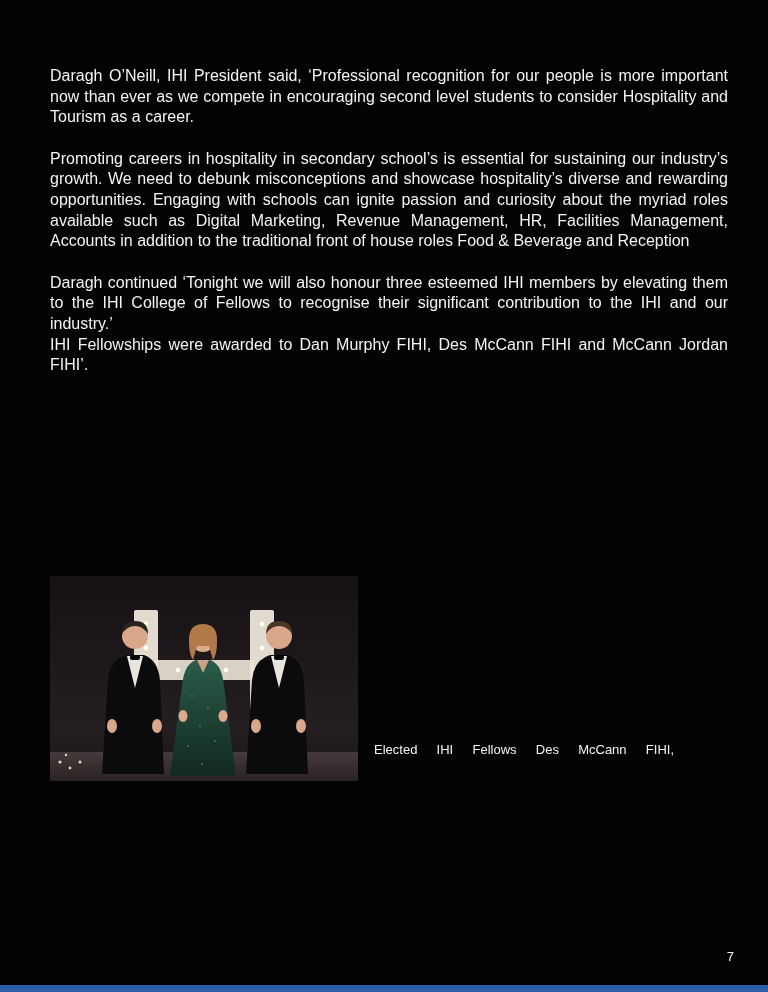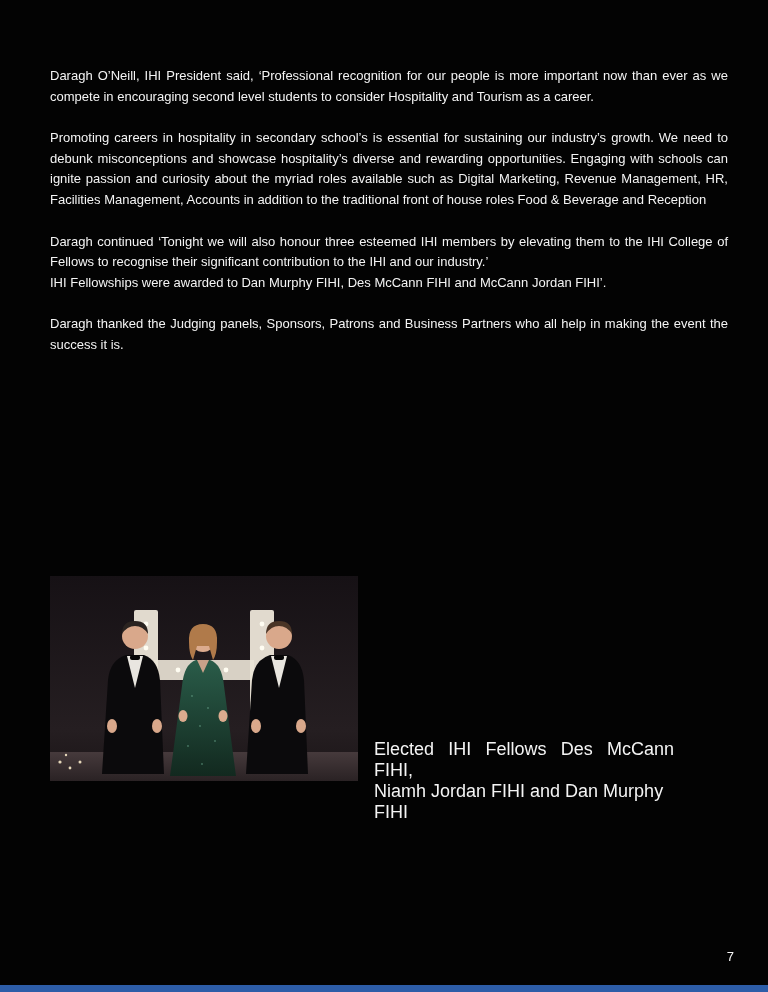--- a/index.html
+++ b/index.html
@@ -17,21 +17,21 @@
     overflow: hidden;
   }
   .content {
     position: absolute;
     top: 66px;
     left: 50px;
     width: 678px;
   }
   .para {
     margin: 0 0 21px 0;
-    font-size: 13px;
+    font-size: 16px;
     line-height: 20.6px;
     text-align: justify;
     white-space: pre-line;
     color: #f4f4f4;
   }
   .photo-section {
     position: absolute;
     left: 50px;
     top: 576px;
     width: 680px;
@@ -44,21 +44,21 @@
     width: 308px;
     height: 205px;
     background: #151114;
   }
   .photo svg { display: block; }
   .caption {
     position: absolute;
     left: 324px;
     top: 163px;
     width: 300px;
-    font-size: 18px;
+    font-size: 13px;
     line-height: 21px;
     color: #f4f4f4;
   }
   .caption-line { display: block; }
   .caption-justify {
     text-align: justify;
     text-align-last: justify;
   }
   .page-number {
     position: absolute;
@@ -79,21 +79,20 @@
 </head>
 <body>
 
 <div class="page">
 
   <div class="content">
     <p class="para">Daragh O’Neill, IHI President said, ‘Professional recognition for our people is more important now than ever as we compete in encouraging second level students to consider Hospitality and Tourism as a career.</p>
     <p class="para">Promoting careers in hospitality in secondary school’s is essential for sustaining our industry’s growth. We need to debunk misconceptions and showcase hospitality’s diverse and rewarding opportunities. Engaging with schools can ignite passion and curiosity about the myriad roles available such as Digital Marketing, Revenue Management, HR, Facilities Management, Accounts in addition to the traditional front of house roles Food &amp; Beverage and Reception</p>
     <p class="para">Daragh continued ‘Tonight we will also honour three esteemed IHI members by elevating them to the IHI College of Fellows to recognise their significant contribution to the IHI and our industry.’
 IHI Fellowships were awarded to Dan Murphy FIHI, Des McCann FIHI and McCann Jordan FIHI’.</p>
-    <p class="para">Daragh thanked the Judging panels, Sponsors, Patrons and Business Partners who all help in making the event the success it is.</p>
   </div>
 
   <div class="photo-section">
 
     <div class="photo" role="img" aria-label="Three elected IHI Fellows in formal evening wear standing in front of illuminated letters">
       <svg viewBox="0 0 308 205" width="308" height="205" preserveAspectRatio="none">
         <defs>
           <linearGradient id="pbg" x1="0" y1="0" x2="0" y2="1">
             <stop offset="0" stop-color="#161115"></stop>
             <stop offset="0.75" stop-color="#251e21"></stop>
@@ -174,21 +173,20 @@
           <circle cx="229" cy="60" r="13" fill="#d9a88b"></circle>
           <path d="M216 58 Q216 45 229 45 Q242 45 242 58 Q237 50 229 50 Q221 50 216 58 Z" fill="#4a3526"></path>
           <ellipse cx="206" cy="150" rx="5" ry="7" fill="#d9a88b"></ellipse>
           <ellipse cx="251" cy="150" rx="5" ry="7" fill="#d9a88b"></ellipse>
         </g>
       </svg>
     </div>
 
     <div class="caption">
       <span class="caption-line caption-justify">Elected IHI Fellows Des McCann FIHI,</span>
-      <span class="caption-line">Niamh Jordan FIHI and Dan Murphy FIHI</span>
     </div>
 
   </div>
 
   <div class="page-number">7</div>
 
   <div class="accent-bar"></div>
 
 </div>
 

